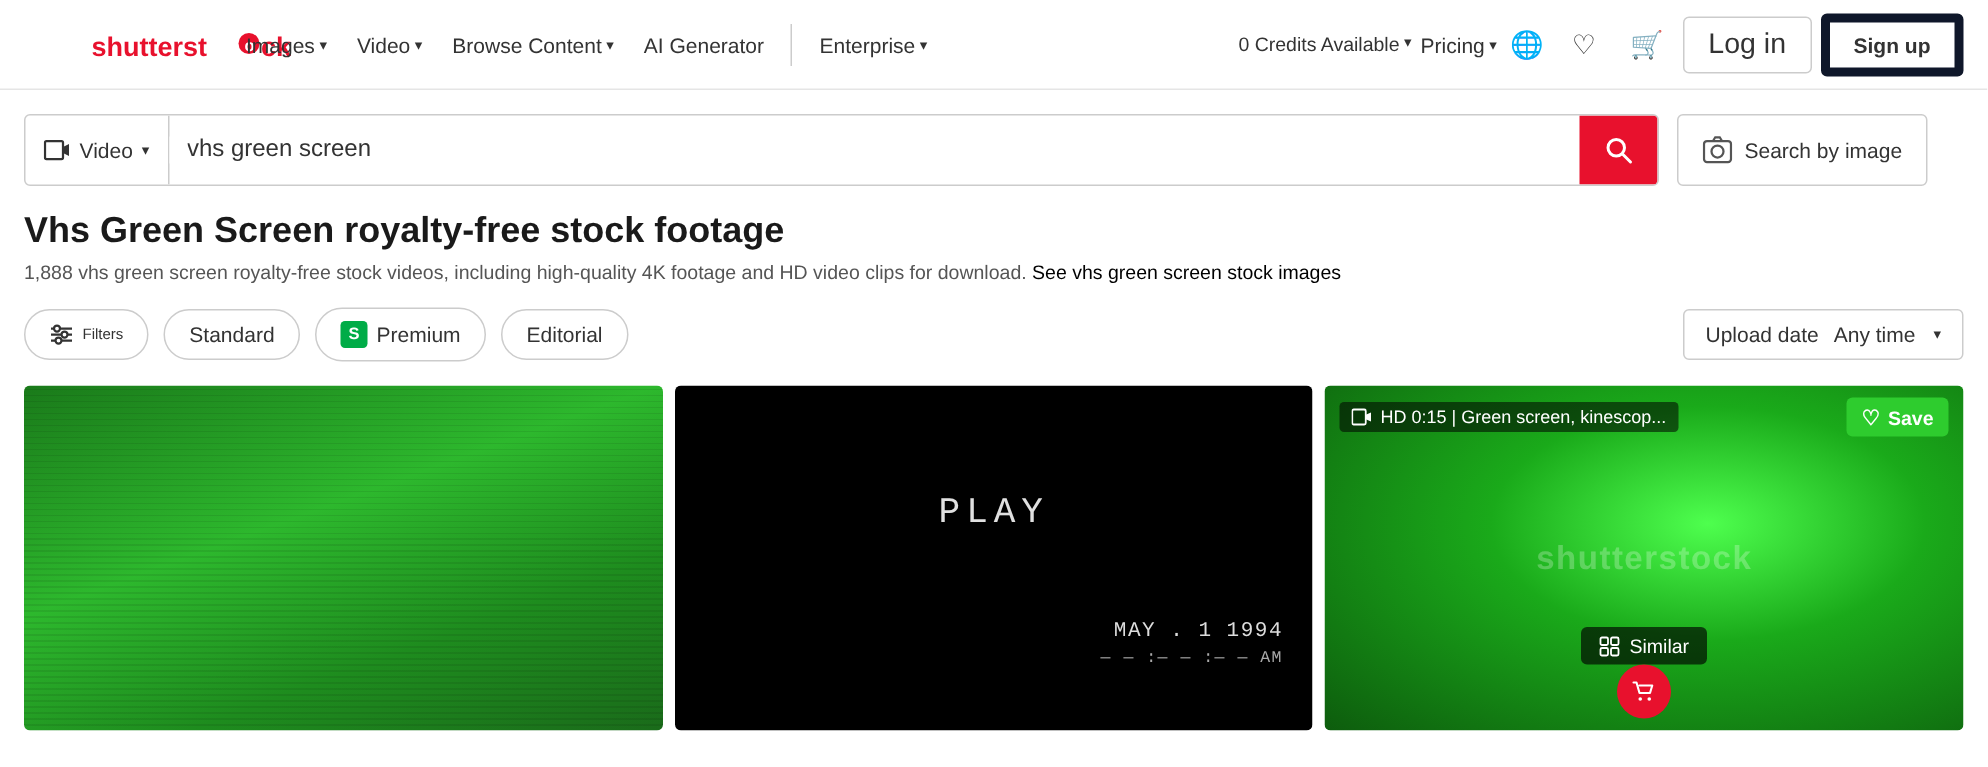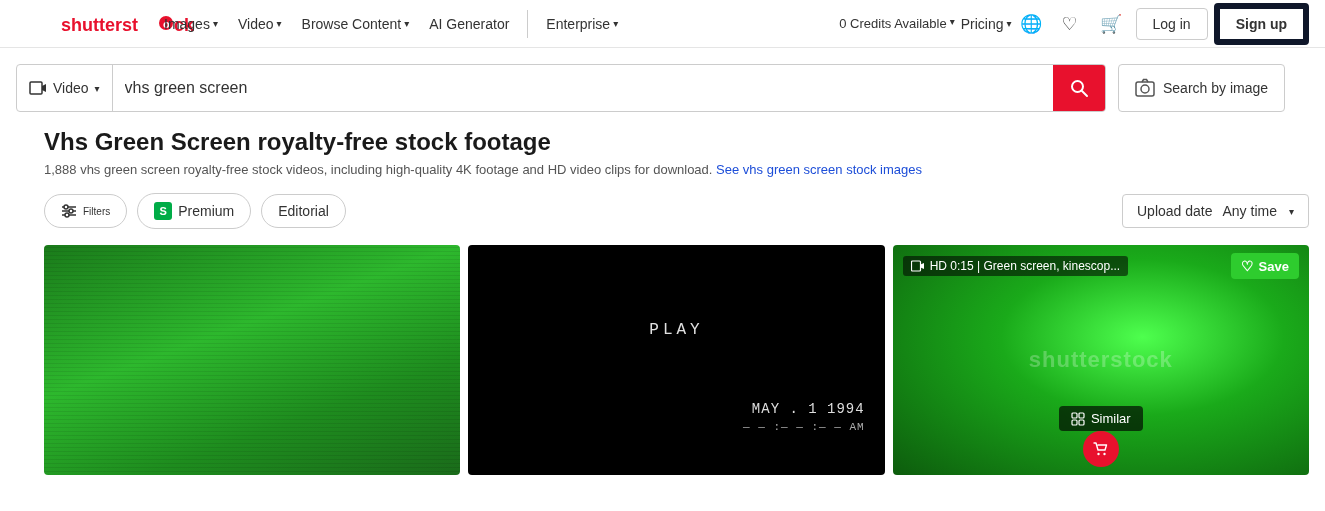--- a/index.html
+++ b/index.html
@@ -3,42 +3,42 @@
   <meta charset="utf-8">
   <style>
     * { margin: 0; padding: 0; box-sizing: border-box; }
     body { font-family: Arial, sans-serif; background: #fff; width: 1325px; overflow-x: hidden; }
 
     
     .navbar {
       display: flex;
       align-items: center;
       padding: 0 16px;
-      height: 48px;
+      height: 60px;
       border-bottom: 1px solid #e5e5e5;
       gap: 8px;
     }
     .logo {
       display: flex; align-items: center; gap: 2px;
       font-size: 22px; font-weight: 700; color: #e8112d;
       text-decoration: none; margin-right: 12px; white-space: nowrap;
     }
     .nav-links { display: flex; align-items: center; gap: 4px; }
     .nav-link {
       font-size: 14px; color: #333; padding: 6px 8px;
       cursor: pointer; display: flex; align-items: center; gap: 3px;
       white-space: nowrap;
     }
     .nav-divider { width: 1px; height: 28px; background: #ccc; margin: 0 6px; }
     .nav-right { margin-left: auto; display: flex; align-items: center; gap: 6px; }
     .nav-credits { font-size: 13px; color: #333; cursor: pointer; display: flex; align-items: flex-start; gap: 3px; white-space: nowrap; }
     .nav-pricing { font-size: 14px; color: #333; cursor: pointer; display: flex; align-items: center; gap: 3px; }
     .nav-globe { width: 28px; height: 28px; display: flex; align-items: center; justify-content: center; cursor: pointer; font-size: 18px; color: #555; }
     .nav-icon-btn { width: 36px; height: 36px; display: flex; align-items: center; justify-content: center; cursor: pointer; font-size: 18px; color: #333; }
-    .btn-login { padding: 7px 16px; font-size: 14px; color: #333; border: 1px solid #ccc; border-radius: 4px; cursor: pointer; background: #fff; }
+    .btn-login { padding: 7px 16px; font-size: 19px; color: #333; border: 1px solid #ccc; border-radius: 4px; cursor: pointer; background: #fff; }
     .btn-signup { padding: 7px 16px; font-size: 14px; color: #333; border: 6px solid #0f172a; border-radius: 4px; cursor: pointer; background: #fff; font-weight: 600; }
 
     
     .search-section {
       padding: 16px 16px 0 16px;
       display: flex; align-items: center; gap: 12px;
     }
     .search-box {
       display: flex; align-items: center;
       border: 1px solid #ccc; border-radius: 4px;
@@ -58,24 +58,24 @@
       width: 52px; height: 100%; background: #e8112d; border: none;
       cursor: pointer; display: flex; align-items: center; justify-content: center;
     }
     .search-by-image {
       display: flex; align-items: center; gap: 8px;
       padding: 0 16px; height: 48px; border: 1px solid #ccc; border-radius: 4px;
       cursor: pointer; font-size: 14px; color: #333; white-space: nowrap;
     }
 
     
-    .content { padding: 16px 16px 4px 16px; margin-left: 28px; }
+    .content { padding: 16px 16px 4px 16px; }
     .page-title { font-size: 24px; font-weight: 700; color: #1a1a1a; margin-bottom: 6px; }
     .page-subtitle { font-size: 13px; color: #555; margin-bottom: 16px; }
-    .page-subtitle a { color: #1d4ed8; text-decoration: none; }
+    .page-subtitle a { color: #000000; text-decoration: none; }
 
     
     .filters-bar {
       display: flex; align-items: center; gap: 10px; margin-bottom: 16px;
     }
     .btn-filters {
       display: flex; align-items: center; gap: 6px;
       padding: 8px 16px; border: 1px solid #ccc; border-radius: 20px;
       cursor: pointer; font-size: 10px; background: #fff; color: #333;
     }
@@ -122,21 +122,21 @@
         rgba(0,0,0,0.08) 4px
       );
     }
     .thumb-vhs {
       background: #000;
       width: 100%; height: 100%;
       position: relative; display: flex; flex-direction: column;
       align-items: center; justify-content: center;
     }
     .thumb-vhs-play {
-      font-size: 16px; color: #e0e0e0; font-weight: 300;
+      font-size: 24px; color: #e0e0e0; font-weight: 300;
       font-family: 'Courier New', monospace; letter-spacing: 4px;
       margin-bottom: 60px;
     }
     .thumb-vhs-date {
       position: absolute; bottom: 40px; right: 20px;
       font-family: 'Courier New', monospace; color: #ddd;
       font-size: 14px; letter-spacing: 1px; text-align: right;
       line-height: 1.4;
     }
     .thumb-vhs-timecode {
@@ -280,20 +280,21 @@
       <svg width="16" height="16" viewBox="0 0 16 16">
         <line x1="1" y1="4" x2="15" y2="4" stroke="#333" stroke-width="1.5"></line>
         <line x1="1" y1="8" x2="15" y2="8" stroke="#333" stroke-width="1.5"></line>
         <line x1="1" y1="12" x2="15" y2="12" stroke="#333" stroke-width="1.5"></line>
         <circle cx="5" cy="4" r="2" fill="#fff" stroke="#333" stroke-width="1.5"></circle>
         <circle cx="10" cy="8" r="2" fill="#fff" stroke="#333" stroke-width="1.5"></circle>
         <circle cx="6" cy="12" r="2" fill="#fff" stroke="#333" stroke-width="1.5"></circle>
       </svg>
       <span>Filters</span>
     </button>
+    <button class="btn-license">Standard</button>
     <button class="btn-premium">
       <span class="premium-s">S</span>
       <span>Premium</span>
     </button>
     <button class="btn-license">Editorial</button>
     <div class="filter-right">
       <div class="upload-date-select">
         <span>Upload date</span>
         <span style="margin-left:4px;">Any time</span>
         <span class="chevron" style="margin-left:6px;">▾</span>

